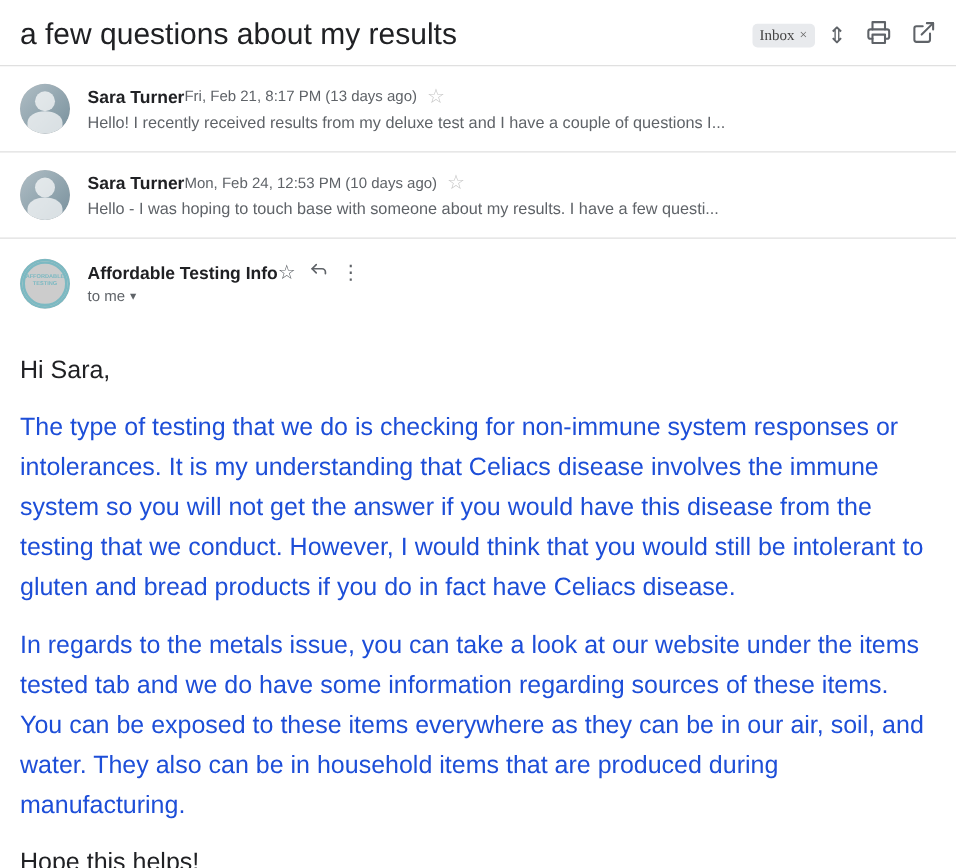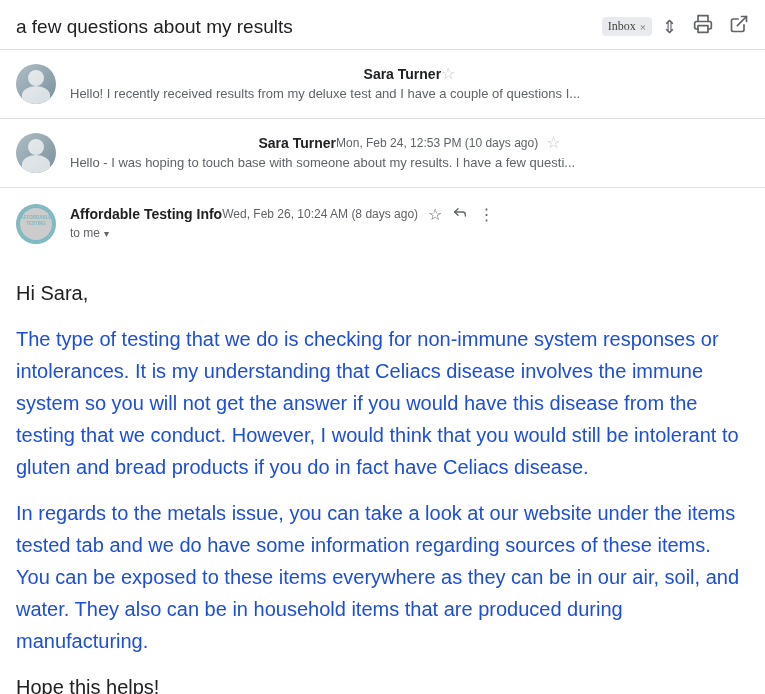--- a/index.html
+++ b/index.html
@@ -14,21 +14,21 @@
 
     .header-bar {
       display: flex;
       align-items: center;
       padding: 14px 16px 10px 16px;
       border-bottom: 1px solid #e0e0e0;
       gap: 10px;
     }
 
     .subject-title {
-      font-size: 19px;
+      font-size: 24px;
       font-weight: 400;
       color: #202124;
       flex: 1;
     }
 
     .inbox-badge {
       display: inline-flex;
       align-items: center;
       background: #e8eaed;
       border-radius: 4px;
@@ -137,21 +137,21 @@
       line-height: 1.2;
     }
 
     .email-content {
       flex: 1;
       min-width: 0;
     }
 
     .email-meta {
       display: flex;
-      justify-content: center;
+      justify-content: flex-start;
       align-items: center;
       margin-bottom: 3px;
     }
 
     .sender-name {
       font-weight: 700;
       font-size: 14px;
       color: #202124;
     }
 
@@ -286,20 +286,21 @@
 <div class="email-thread">
 
   <div class="email-item">
     <div class="avatar">
       <div class="avatar-img"></div>
     </div>
     <div class="email-content">
       <div class="email-meta">
         <span class="sender-name">Sara Turner</span>
         <div class="email-date">
+          <span>Fri, Feb 21, 8:17 PM (13 days ago)</span>
           <span class="star-icon">☆</span>
         </div>
       </div>
       <div class="email-snippet">
         <span>Hello! I recently received results from my deluxe test and I have a couple of questions I...</span>
       </div>
     </div>
   </div>
 
   <div class="email-item">
@@ -328,21 +329,20 @@
             <circle cx="18" cy="18" r="17" fill="none" stroke="#7cb9c2" stroke-width="2"></circle>
             <text x="18" y="13" text-anchor="middle" font-size="4.5" fill="#7cb9c2" font-weight="bold">AFFORDABLE</text>
             <text x="18" y="19" text-anchor="middle" font-size="4.5" fill="#7cb9c2" font-weight="bold">TESTING</text>
           </svg>
         </div>
       </div>
       <div class="expanded-meta">
         <div class="expanded-sender-row">
           <span class="sender-name">Affordable Testing Info</span>
           <div class="expanded-date-actions">
-            <span>Wed, Feb 26, 10:24 AM (8 days ago)</span>
             <span class="star-icon action-icon">☆</span>
             <span class="action-icon">
               <svg width="16" height="16" viewBox="0 0 24 24" fill="none" stroke="#5f6368" stroke-width="2" stroke-linecap="round" stroke-linejoin="round">
                 <polyline points="9 17 4 12 9 7"></polyline>
                 <path d="M20 18v-2a4 4 0 0 0-4-4H4"></path>
               </svg>
             </span>
             <span class="action-icon more-icon">⋮</span>
           </div>
         </div>

